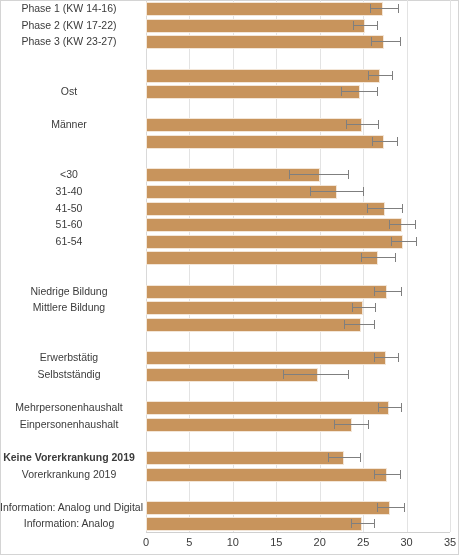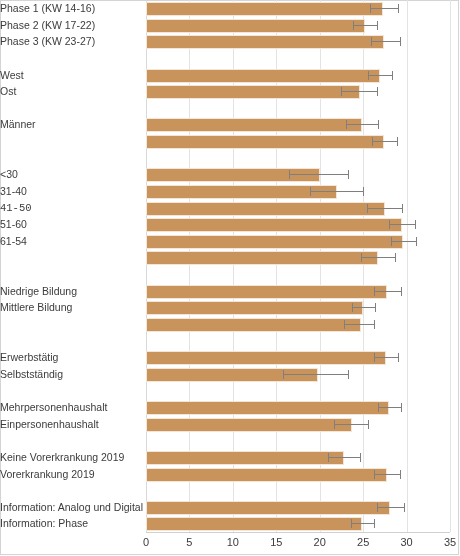--- a/index.html
+++ b/index.html
@@ -55,21 +55,21 @@
   }
   
   .labels{
     position:absolute;
     left:0;top:0;width:142px;height:532px;
   }
   .catlabel{
     position:absolute;
     right:0; width:142px;
     height:18px;line-height:18px;
-    text-align:left;
+    text-align:center;
     font-size:10.5px;
     color:#3b3b3b;
     white-space:nowrap;
     padding-right:4px;
     box-sizing:border-box;
   }
   
   .xaxis{
     position:absolute;
     left:146px; top:532px;
@@ -94,38 +94,37 @@
 <body>
 
 <div id="chart">
 
   <div class="border"></div>
 
   <div class="labels">
       <div class="catlabel" style="top: 0px; height: 16.625px; line-height: 16.625px;">Phase 1 (KW 14-16)</div>
       <div class="catlabel" style="top: 16.625px; height: 16.625px; line-height: 16.625px;">Phase 2 (KW 17-22)</div>
       <div class="catlabel" style="top: 33.25px; height: 16.625px; line-height: 16.625px;">Phase 3 (KW 23-27)</div>
-      <div class="catlabel" style="top: 66.5px; height: 16.625px; line-height: 16.625px;">West</div>
       <div class="catlabel" style="top: 83.125px; height: 16.625px; line-height: 16.625px;">Ost</div>
       <div class="catlabel" style="top: 116.375px; height: 16.625px; line-height: 16.625px;">Männer</div>
       <div class="catlabel" style="top: 166.25px; height: 16.625px; line-height: 16.625px;">&lt;30</div>
       <div class="catlabel" style="top: 182.875px; height: 16.625px; line-height: 16.625px;">31-40</div>
-      <div class="catlabel" style="top: 199.5px; height: 16.625px; line-height: 16.625px; font-family: Liberation Mono, monospace;">41-50</div>
+      <div class="catlabel" style="top: 199.5px; height: 16.625px; line-height: 16.625px;">41-50</div>
       <div class="catlabel" style="top: 216.125px; height: 16.625px; line-height: 16.625px;">51-60</div>
       <div class="catlabel" style="top: 232.75px; height: 16.625px; line-height: 16.625px;">61-54</div>
       <div class="catlabel" style="top: 282.625px; height: 16.625px; line-height: 16.625px;">Niedrige Bildung</div>
       <div class="catlabel" style="top: 299.25px; height: 16.625px; line-height: 16.625px; margin-left: 16px;">Mittlere Bildung</div>
       <div class="catlabel" style="top: 349.125px; height: 16.625px; line-height: 16.625px;">Erwerbstätig</div>
       <div class="catlabel" style="top: 365.75px; height: 16.625px; line-height: 16.625px;">Selbstständig</div>
       <div class="catlabel" style="top: 399px; height: 16.625px; line-height: 16.625px;">Mehrpersonenhaushalt</div>
       <div class="catlabel" style="top: 415.625px; height: 16.625px; line-height: 16.625px;">Einpersonenhaushalt</div>
-      <div class="catlabel" style="top: 448.875px; height: 16.625px; line-height: 16.625px;">Keine Vorerkrankung 2019</div>
+      <div class="catlabel" style="top: 448.875px; height: 16.625px; line-height: 16.625px; font-weight: bold;">Keine Vorerkrankung 2019</div>
       <div class="catlabel" style="top: 465.5px; height: 16.625px; line-height: 16.625px;">Vorerkrankung 2019</div>
       <div class="catlabel" style="top: 498.75px; height: 16.625px; line-height: 16.625px;">Information: Analog und Digital</div>
-      <div class="catlabel" style="top: 515.375px; height: 16.625px; line-height: 16.625px;">Information: Phase</div>
+      <div class="catlabel" style="top: 515.375px; height: 16.625px; line-height: 16.625px;">Information: Analog</div>
     </div>
 
   <div class="plot">
     <div class="gridlines">
         <div class="gridline axis0" style="left: 0px;"></div>
         <div class="gridline" style="left: 43.4286px;"></div>
         <div class="gridline" style="left: 86.8571px;"></div>
         <div class="gridline" style="left: 130.286px;"></div>
         <div class="gridline" style="left: 173.714px;"></div>
         <div class="gridline" style="left: 217.143px;"></div>

